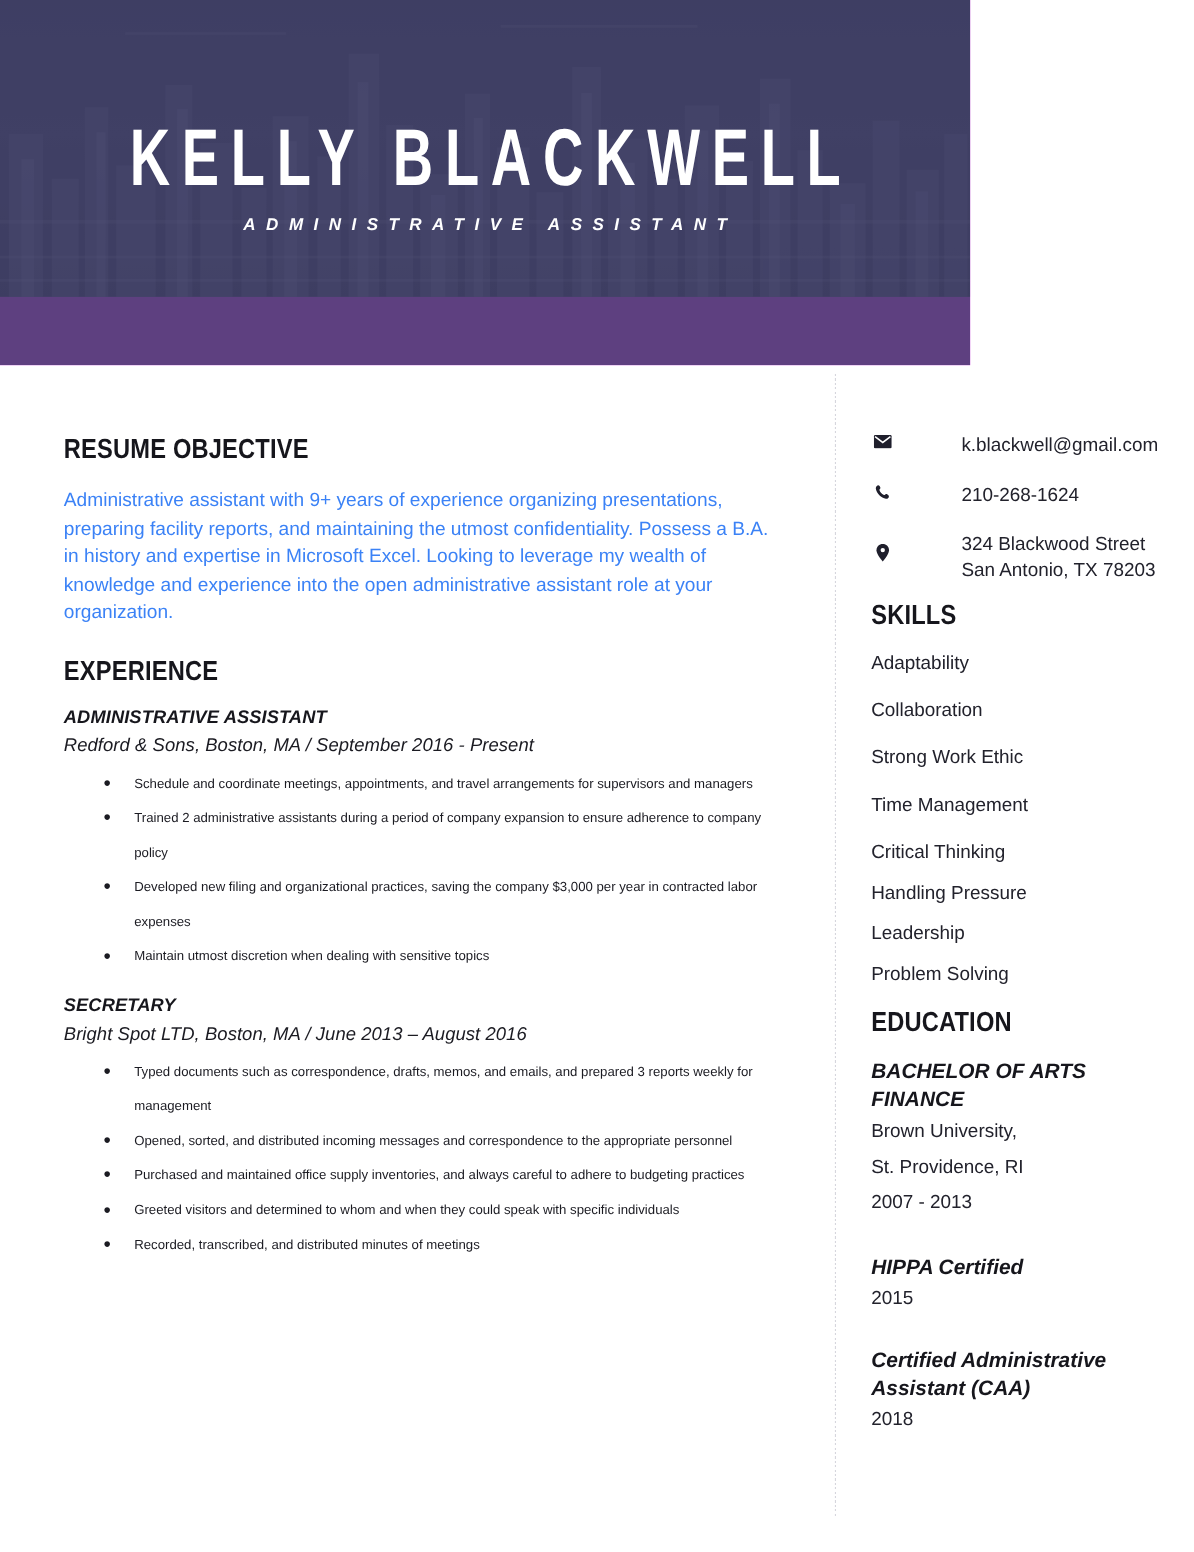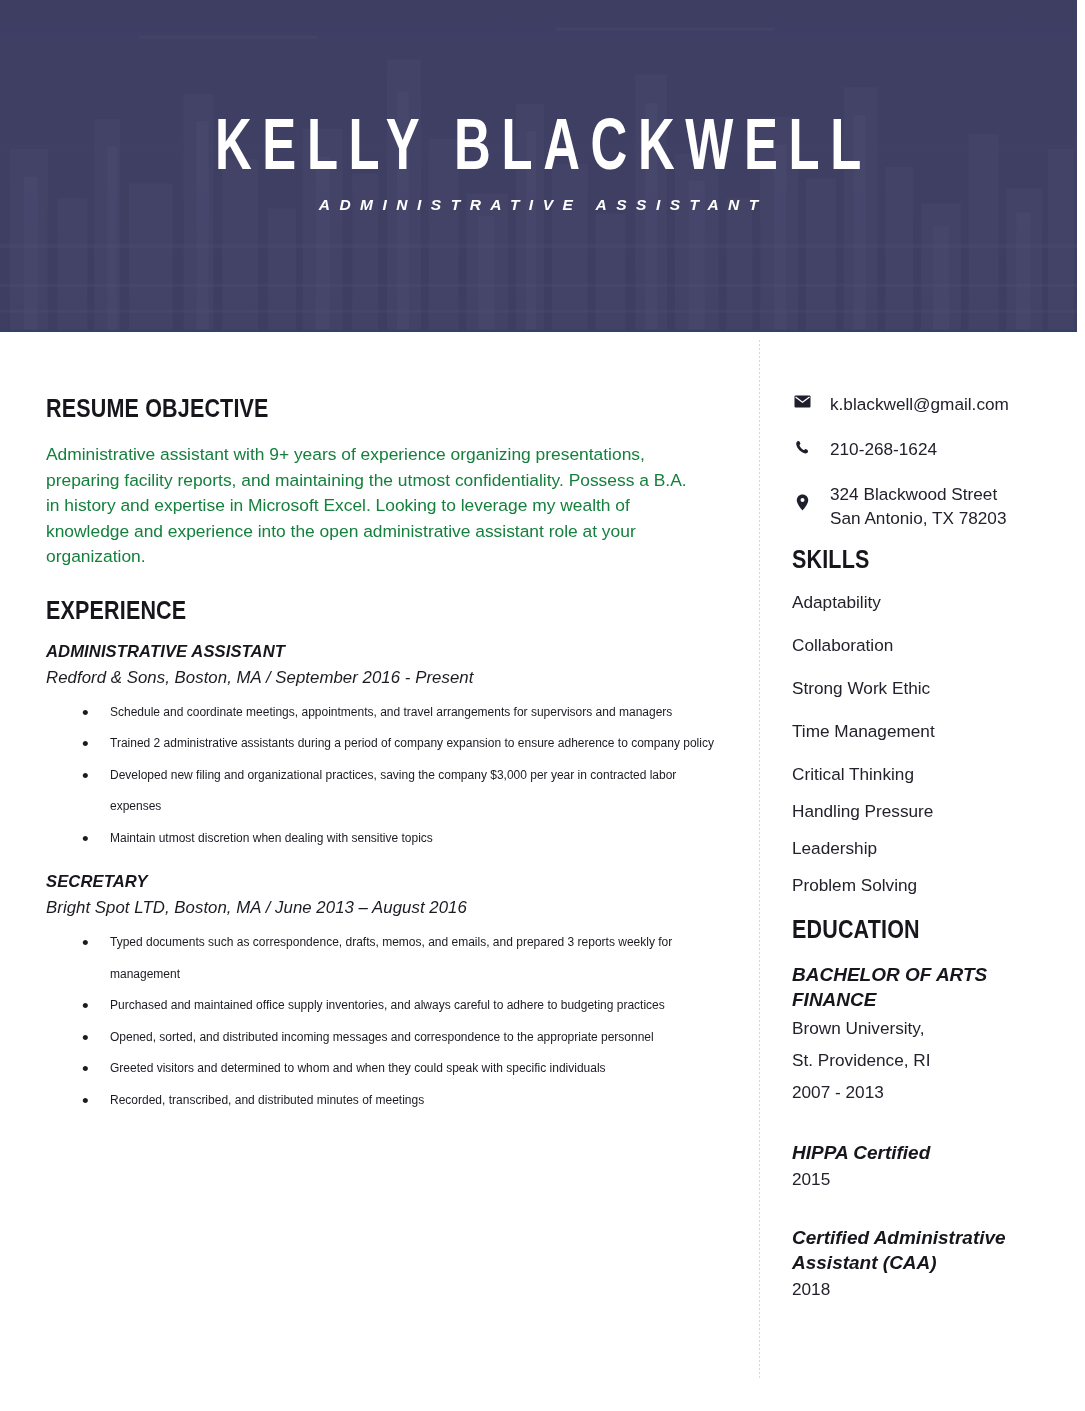--- a/index.html
+++ b/index.html
@@ -15,23 +15,23 @@
   .resume {
     position: relative;
     width: 1085px;
     height: 1411px;
     background: #ffffff;
   }
 
   
   .header {
     position: relative;
-    width: 1077px;
+    width: 882px;
     height: 332px;
-    background: #0c4a6e;
+    background: #d946ef;
     overflow: hidden;
   }
 
   .city-photo {
     position: absolute;
     inset: 0;
     opacity: 1;
   }
 
   .header-overlay {
@@ -91,40 +91,40 @@
     background: repeating-linear-gradient(
       to bottom,
       #d6d6dd 0px, #d6d6dd 2px,
       transparent 2px, transparent 4px
     );
   }
 
   
   .left-col {
     width: 759px;
-    padding: 62px 40px 0 46px;
+    padding: 62px 40px 0 58px;
   }
 
   .section-heading {
     font-family: "Liberation Sans Narrow", "Liberation Sans", sans-serif;
     font-size: 25px;
     font-weight: 700;
     color: #16161c;
     letter-spacing: 0.2px;
     text-transform: uppercase;
     transform: scaleX(0.86);
     transform-origin: left center;
     white-space: nowrap;
   }
 
   .objective-text {
     margin-top: 19px;
     font-size: 17.4px;
     line-height: 25.5px;
-    color: #15803d;
+    color: #3b82f6;
     max-width: 650px;
   }
 
   .experience-heading { margin-top: 26px; }
 
   .job-block { margin-top: 18px; }
   .job-block.first { margin-top: 17px; }
 
   .job-title {
     font-size: 16.6px;
@@ -170,20 +170,21 @@
     width: 326px;
     padding: 60px 30px 0 33px;
   }
 
   .contact-list { list-style: none; }
 
   .contact-item {
     display: flex;
     align-items: flex-start;
     margin-bottom: 21px;
+    gap: 44px;
   }
 
   .contact-item.address { margin-bottom: 14px; }
 
   .contact-icon {
     flex: 0 0 20px;
     width: 20px;
     display: flex;
     align-items: center;
     justify-content: center;
@@ -332,22 +333,22 @@
           <li>Developed new filing and organizational practices, saving the company $3,000 per year in contracted labor expenses</li>
           <li>Maintain utmost discretion when dealing with sensitive topics</li>
         </ul>
       </div>
 
       <div class="job-block">
         <div class="job-title">SECRETARY</div>
         <div class="job-meta">Bright Spot LTD, Boston, MA  /  June 2013 – August 2016</div>
         <ul class="bullets">
           <li>Typed documents such as correspondence, drafts, memos, and emails, and prepared 3 reports weekly for management</li>
+          <li>Opened, sorted, and distributed incoming messages and correspondence to the appropriate personnel</li>
           <li>Purchased and maintained office supply inventories, and always careful to adhere to budgeting practices</li>
-          <li>Opened, sorted, and distributed incoming messages and correspondence to the appropriate personnel</li>
           <li>Greeted visitors and determined to whom and when they could speak with specific individuals</li>
           <li>Recorded, transcribed, and distributed minutes of meetings</li>
         </ul>
       </div>
 
     </div>
 
     <div class="right-col">
 
       <ul class="contact-list">

